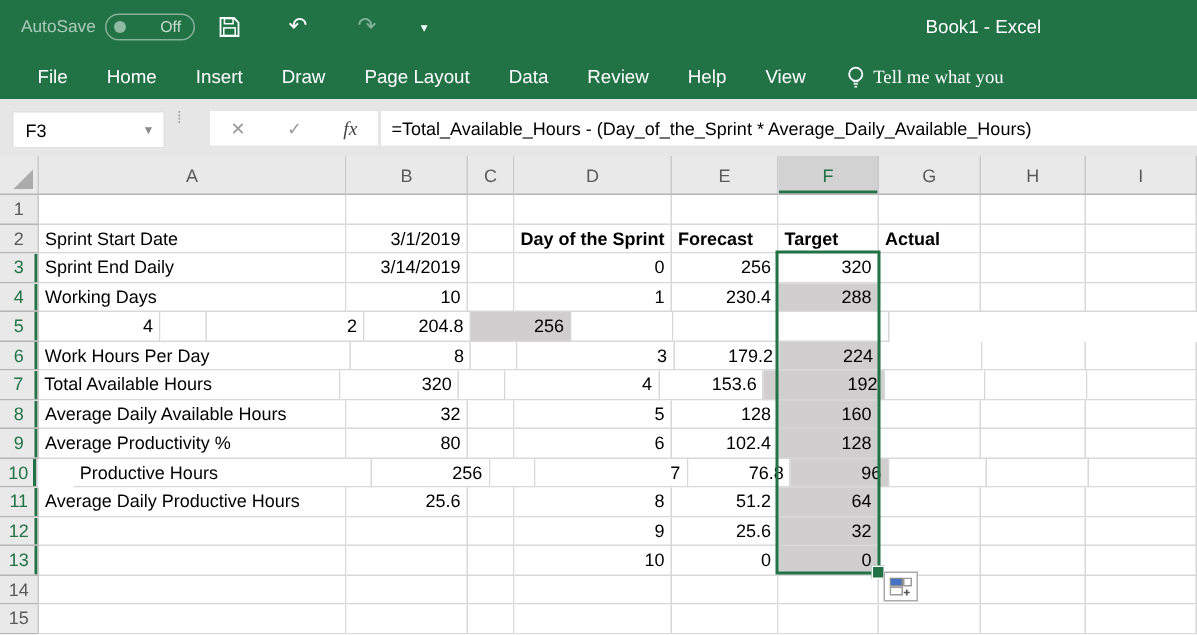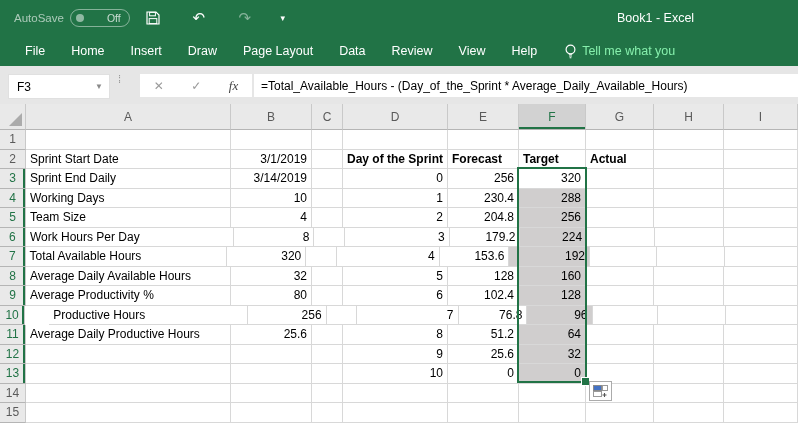--- a/index.html
+++ b/index.html
@@ -20,21 +20,21 @@
   .qbtn.save{padding-top:3px;line-height:normal;}
   .qbtn.dim{color:rgba(255,255,255,.45);}
   .qbtn.caret{width:30px;font-size:9px;}
   .wintitle{position:absolute;left:617px;top:0;height:36px;display:flex;align-items:center;
             color:#fff;font-size:12.5px;}
 
   
   .tabs{position:absolute;left:0;top:36px;width:798px;height:30px;background:#217346;
         display:flex;align-items:center;padding-left:12px;white-space:nowrap;}
   .tab{color:#fff;font-size:12.5px;padding:0 13px;line-height:30px;cursor:default;}
-  .tellme{display:flex;align-items:center;gap:5px;color:#86efac;font-size:12.5px;padding-left:14px;}
+  .tellme{display:flex;align-items:center;gap:5px;color:#ffffff;font-size:12.5px;padding-left:14px;font-family:Liberation Serif, serif;}
 
   
   .fbar{position:absolute;left:0;top:66px;width:798px;height:38px;background:#E6E6E6;
         border-bottom:1px solid #D0D0D0;}
   .namebox{position:absolute;left:8px;top:8px;width:100px;height:23px;background:#fff;
            border:1px solid #E0E0E0;display:flex;align-items:center;}
   .namebox .nm{padding-left:8px;flex:1;}
   .namebox .nb-caret{color:#8a8a8a;font-size:8px;padding-right:6px;}
   .fdots{position:absolute;left:118px;top:7px;color:#9a9a9a;font-size:11px;letter-spacing:0;}
   .fbtns{position:absolute;left:140px;top:8px;width:112px;height:23px;background:#fff;
@@ -101,22 +101,22 @@
 
   <div class="tabs" id="tabbar">
 
     <div class="tab">File</div>
       <div class="tab">Home</div>
       <div class="tab">Insert</div>
       <div class="tab">Draw</div>
       <div class="tab">Page Layout</div>
       <div class="tab">Data</div>
       <div class="tab">Review</div>
+      <div class="tab">Help</div>
       <div class="tab">View</div>
-      <div class="tab">Help</div>
       <div class="tellme">
       <svg width="13" height="15" viewBox="0 0 13 15">
         <circle cx="6.5" cy="5.5" r="4.4" fill="none" stroke="#fff" stroke-width="1.2"></circle>
         <path d="M4.8 10.2 h3.4 M5.1 12 h2.8 M5.6 13.8 h1.8" stroke="#fff" stroke-width="1.1" fill="none"></path>
       </svg>
       <span>Tell me what you</span>
     </div>
   </div>
 
   <div class="fbar">
@@ -189,21 +189,20 @@
         <div class="c " style="width: 31px;"></div>
         <div class="c ar" style="width: 105px;">1</div>
         <div class="c ar" style="width: 71px;">230.4</div>
         <div class="c ar selfill" style="width: 67px;">288</div>
         <div class="c " style="width: 68px;"></div>
         <div class="c " style="width: 70px;"></div>
         <div class="c " style="width: 74px;"></div>
       </div>
       <div class="grow">
         <div class="c hd selrow" style="width: 26px;">5</div>
-        <div class="c al" style="width: 205px;">Team Size</div>
         <div class="c ar" style="width: 81px;">4</div>
         <div class="c " style="width: 31px;"></div>
         <div class="c ar" style="width: 105px;">2</div>
         <div class="c ar" style="width: 71px;">204.8</div>
         <div class="c ar selfill" style="width: 67px;">256</div>
         <div class="c " style="width: 68px;"></div>
         <div class="c " style="width: 70px;"></div>
         <div class="c " style="width: 74px;"></div>
       </div>
       <div class="grow">

